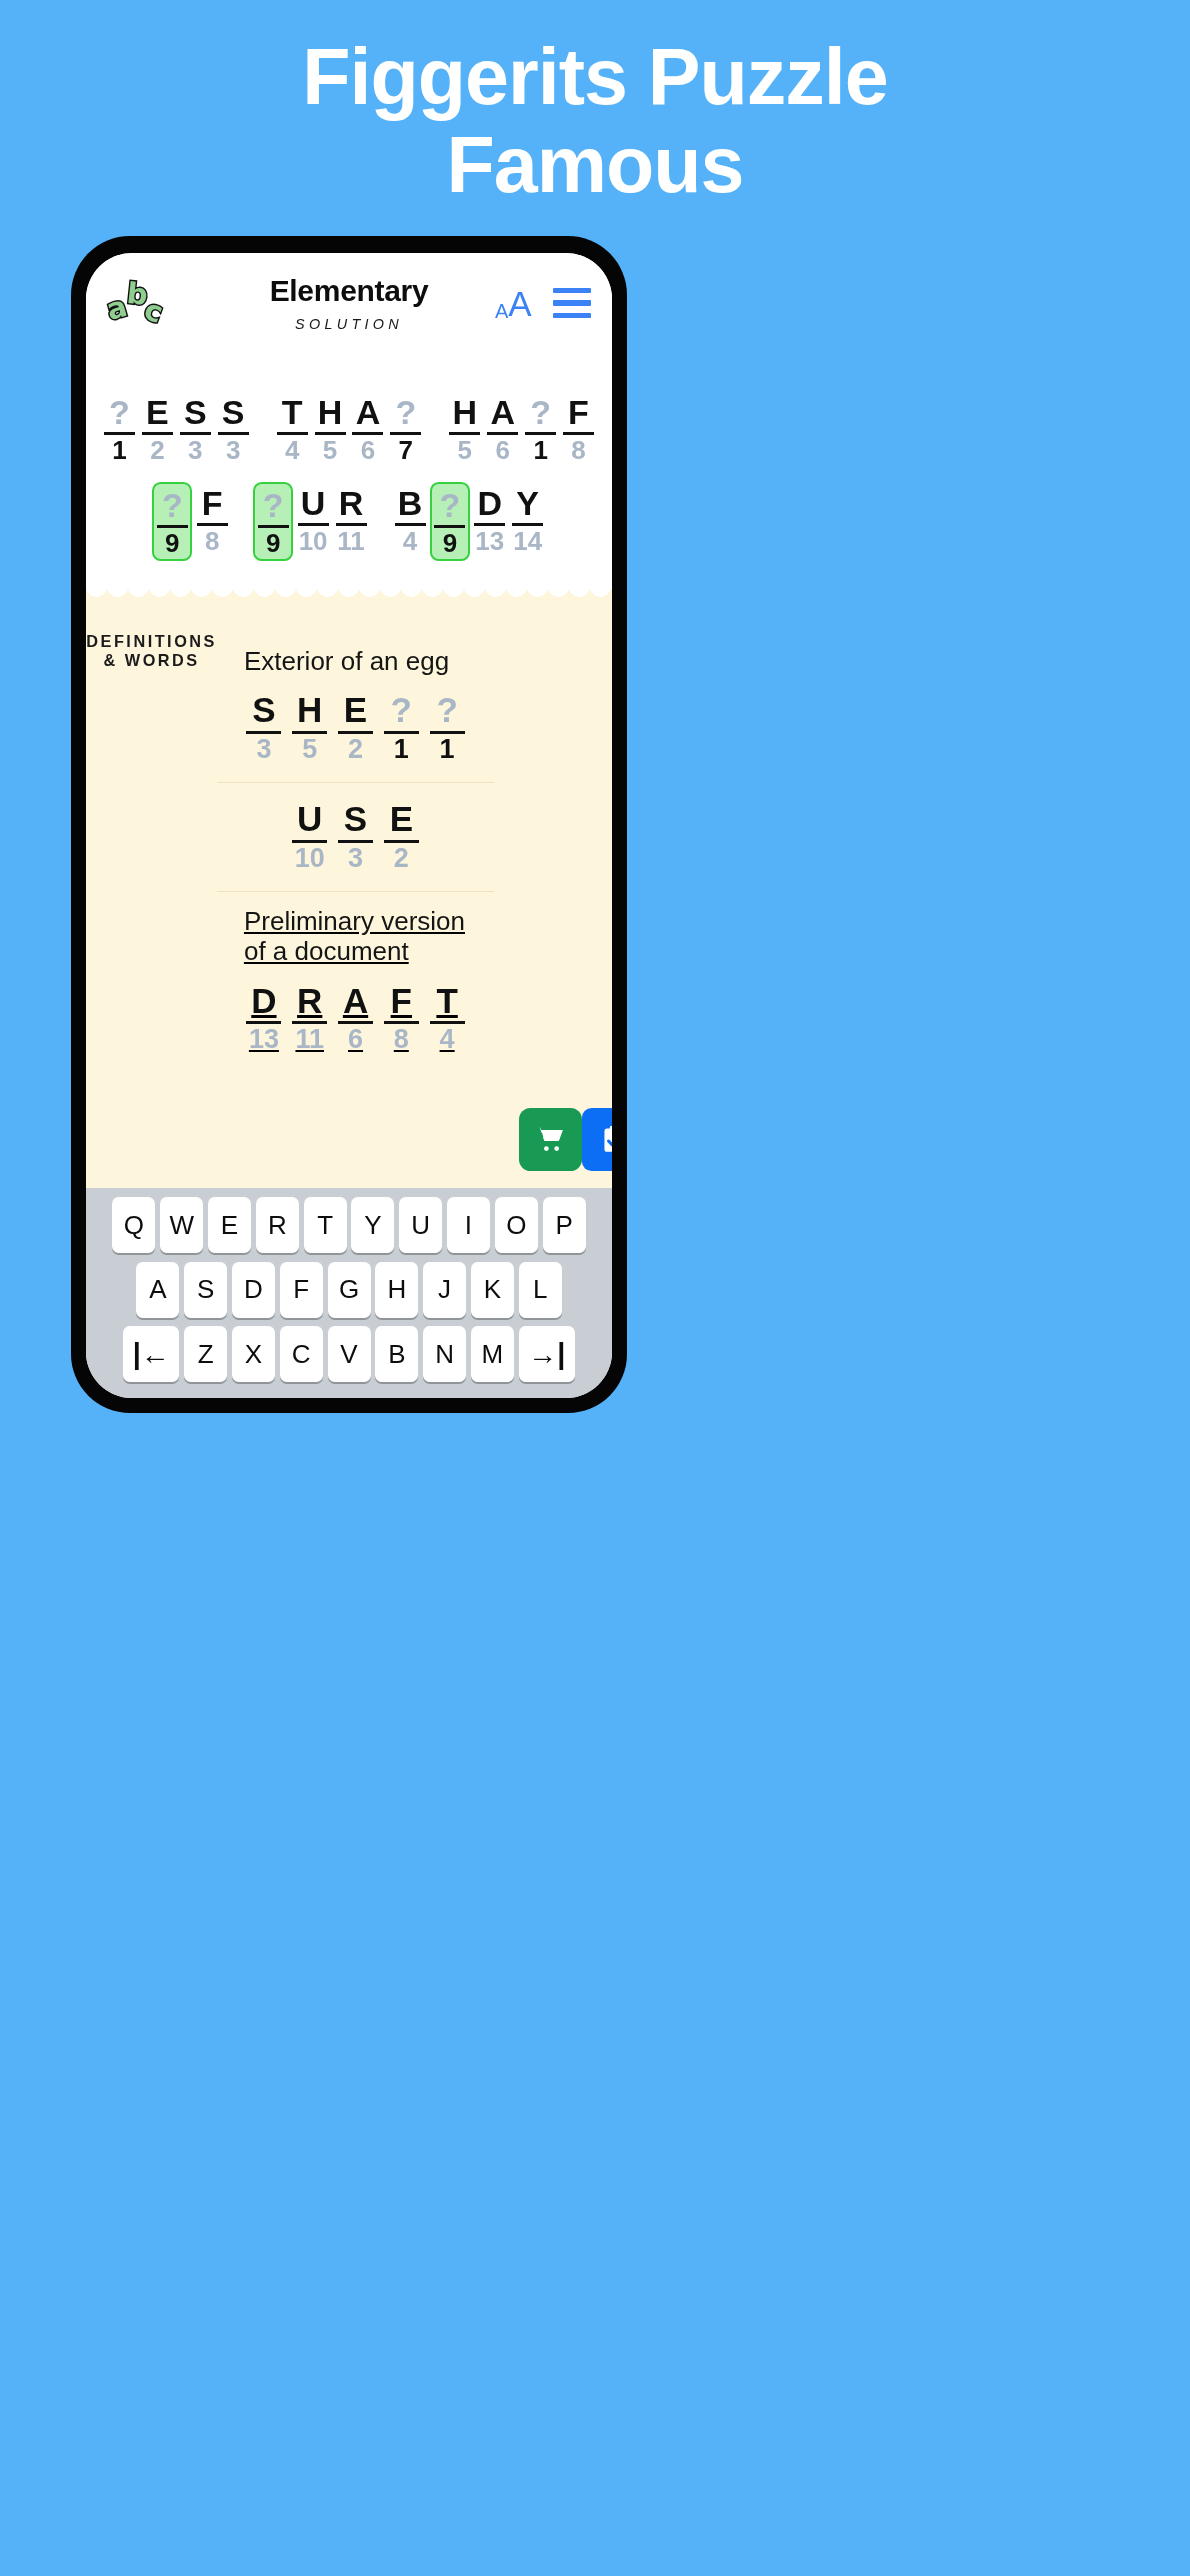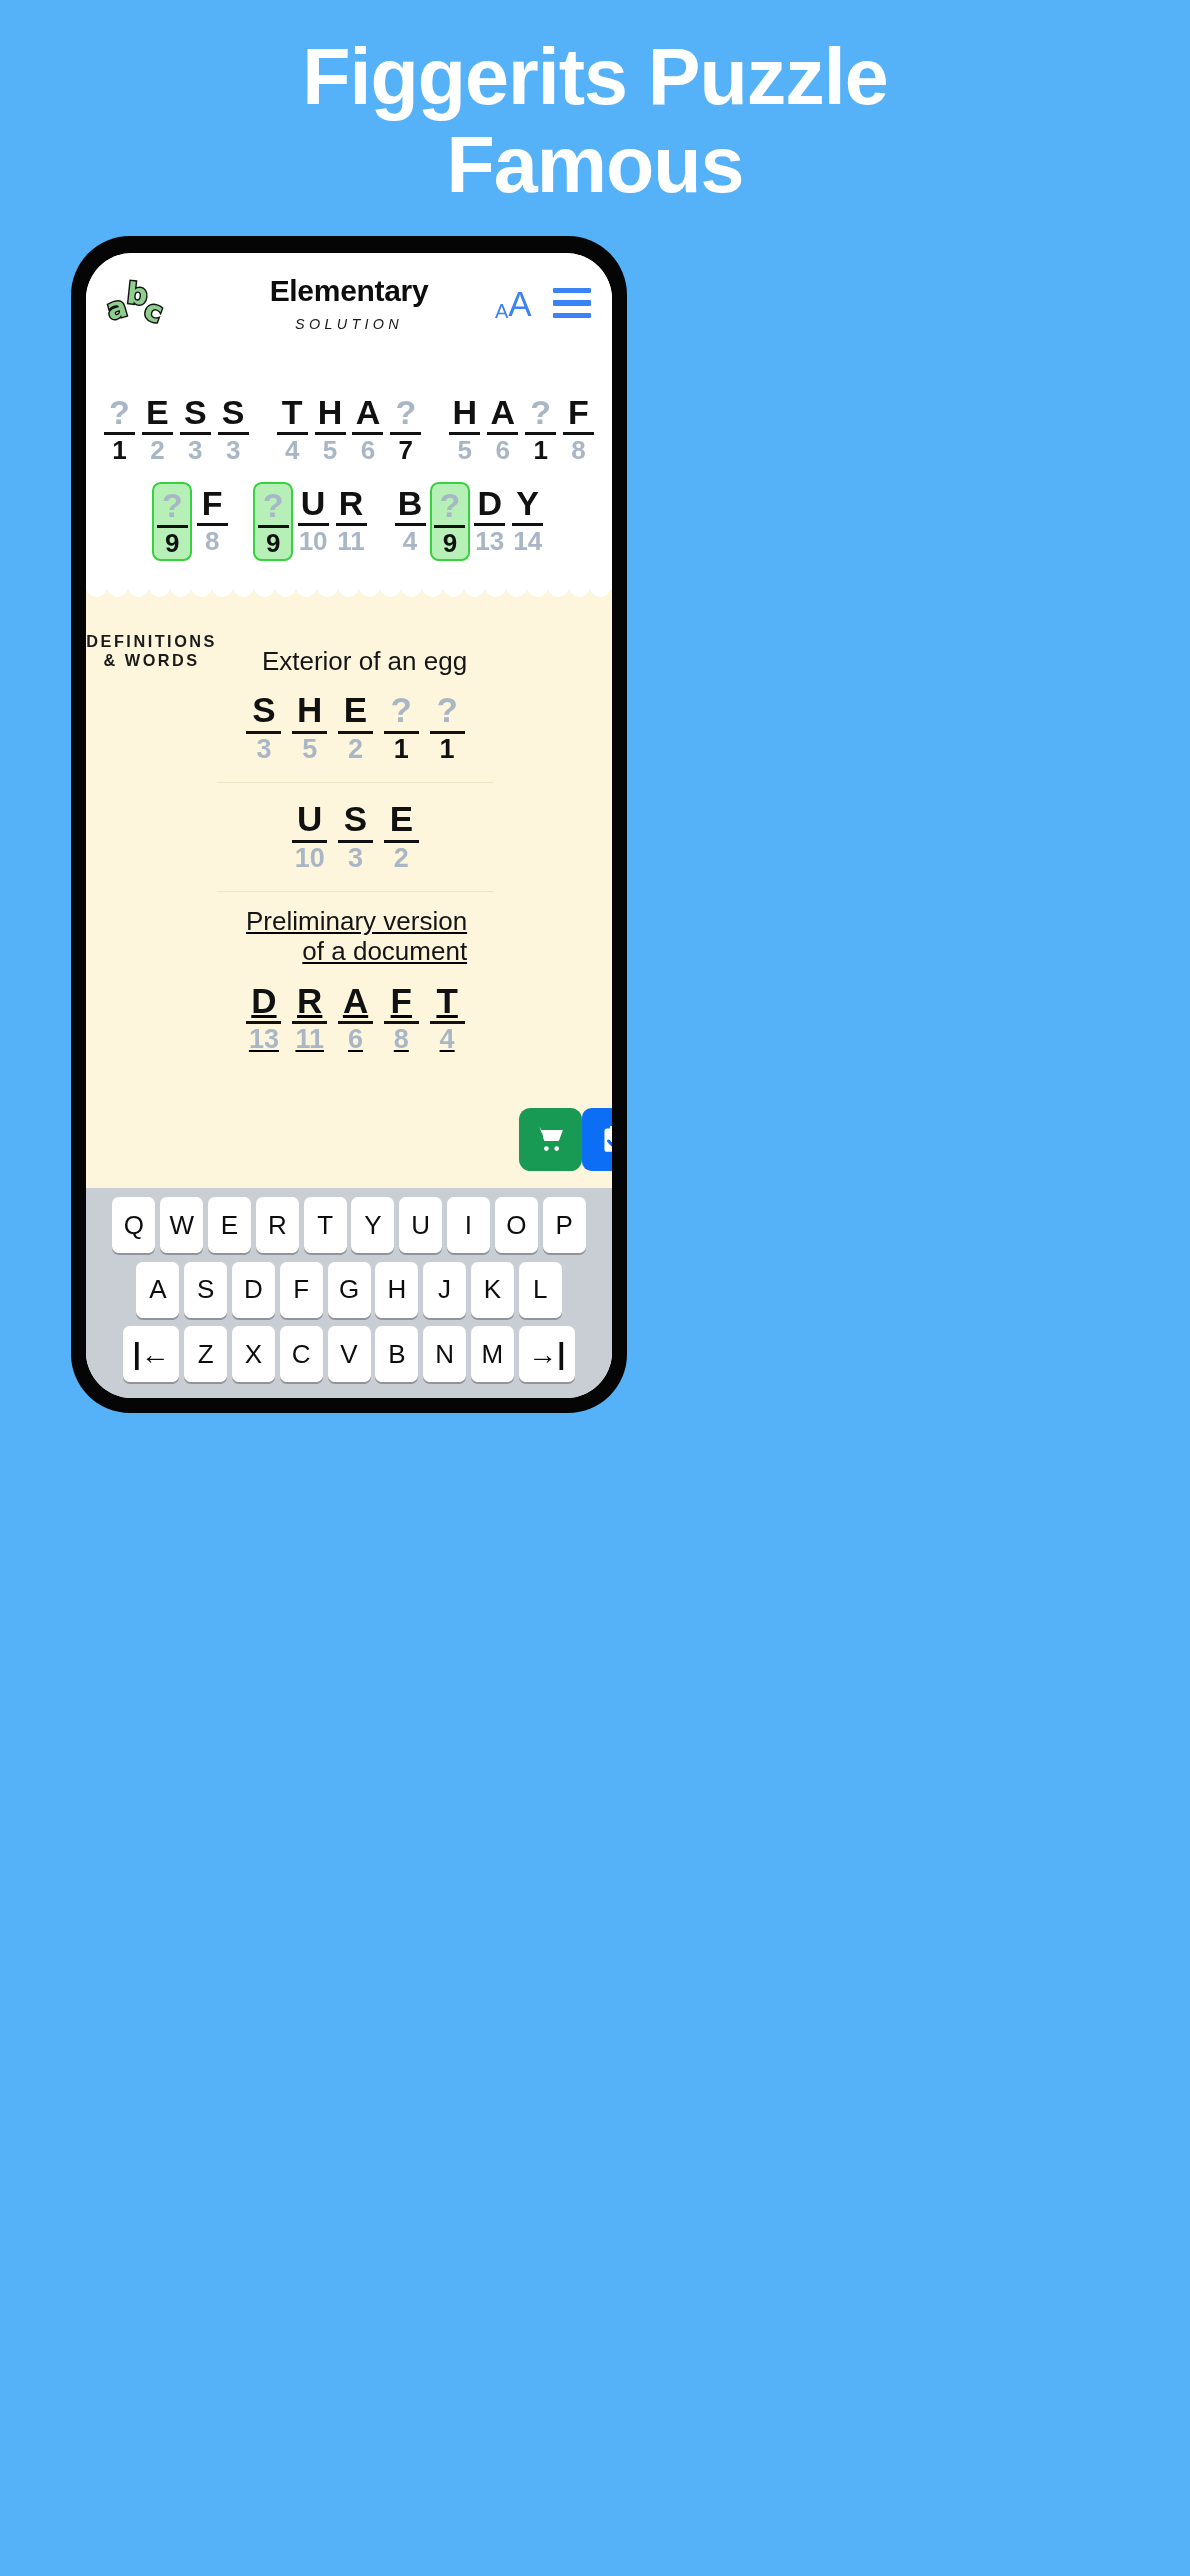--- a/index.html
+++ b/index.html
@@ -197,21 +197,21 @@
     letter-spacing: 2.5px;
     color: #1b1b1b;
     margin-bottom: 19px;
   }
   .def-block {
     padding: 13.4px 27px 17px 27px;
     border-bottom: 1px solid #eee3c4;
   }
   .def-block:last-of-type { border-bottom: none; text-decoration: underline; }
   .def-clue {
-    text-align: right;
+    text-align: left;
     font-size: 26px;
     color: #151515;
     line-height: 1.18;
     margin-bottom: 11.5px;
   }
   .def-answer {
     display: flex;
     justify-content: center;
     gap: 5.8px;
   }

